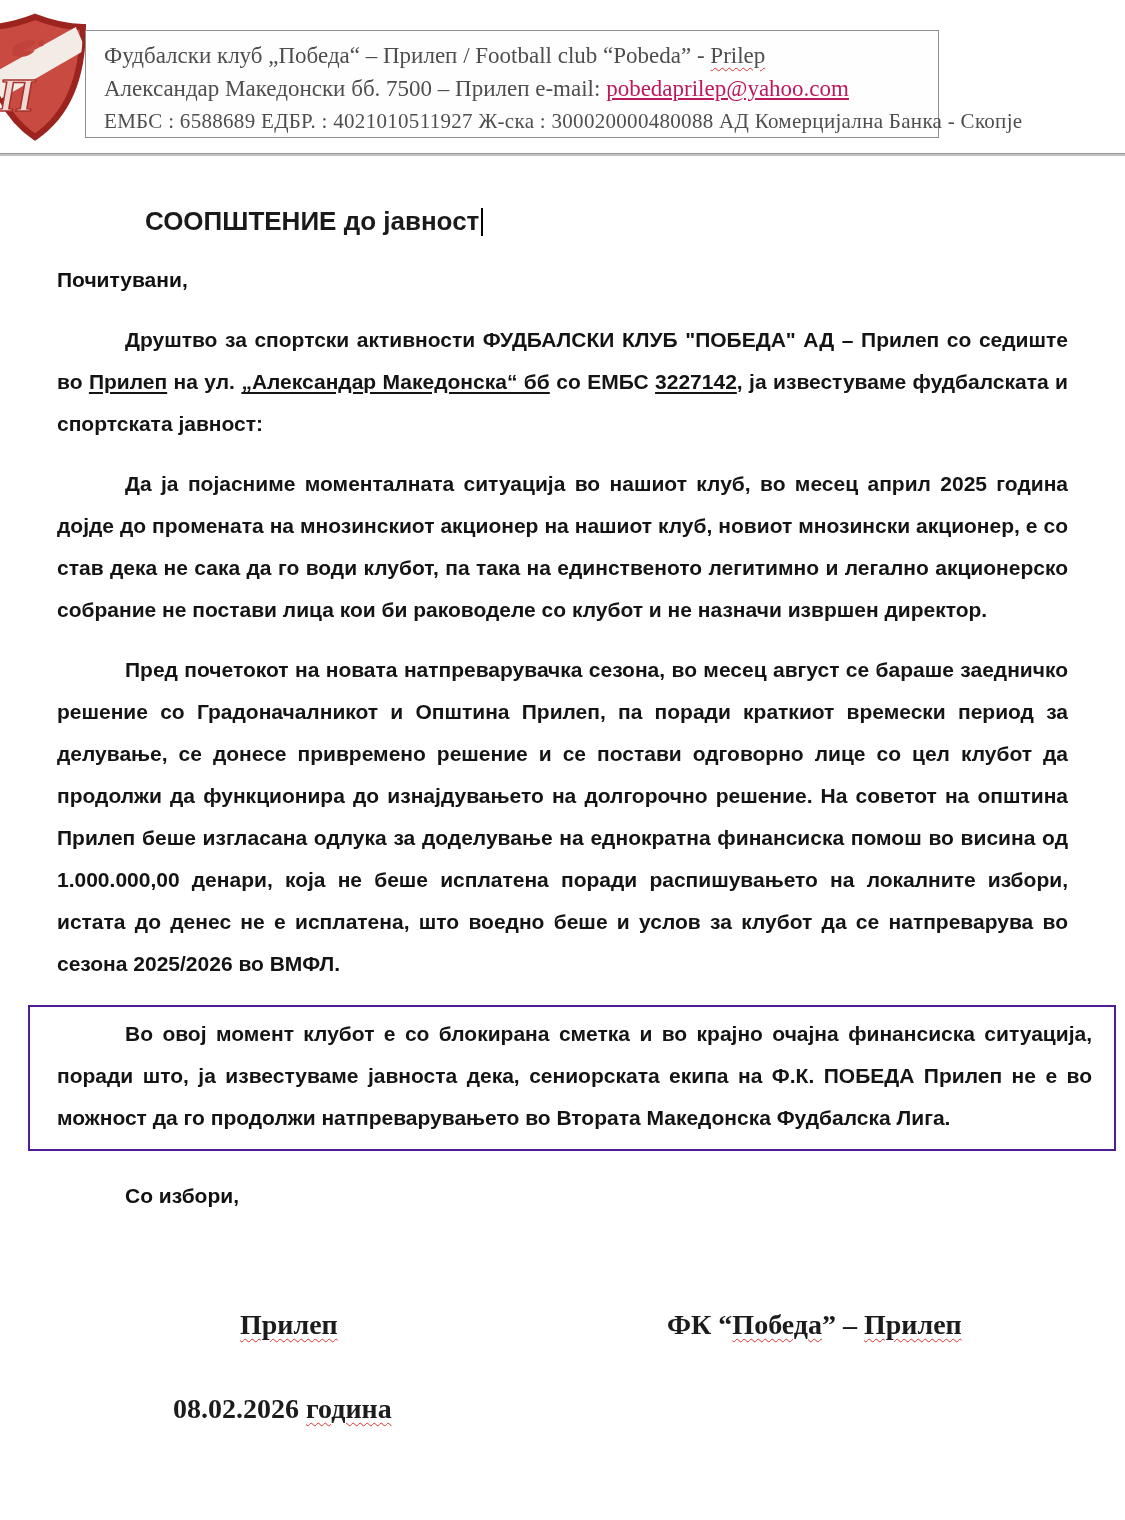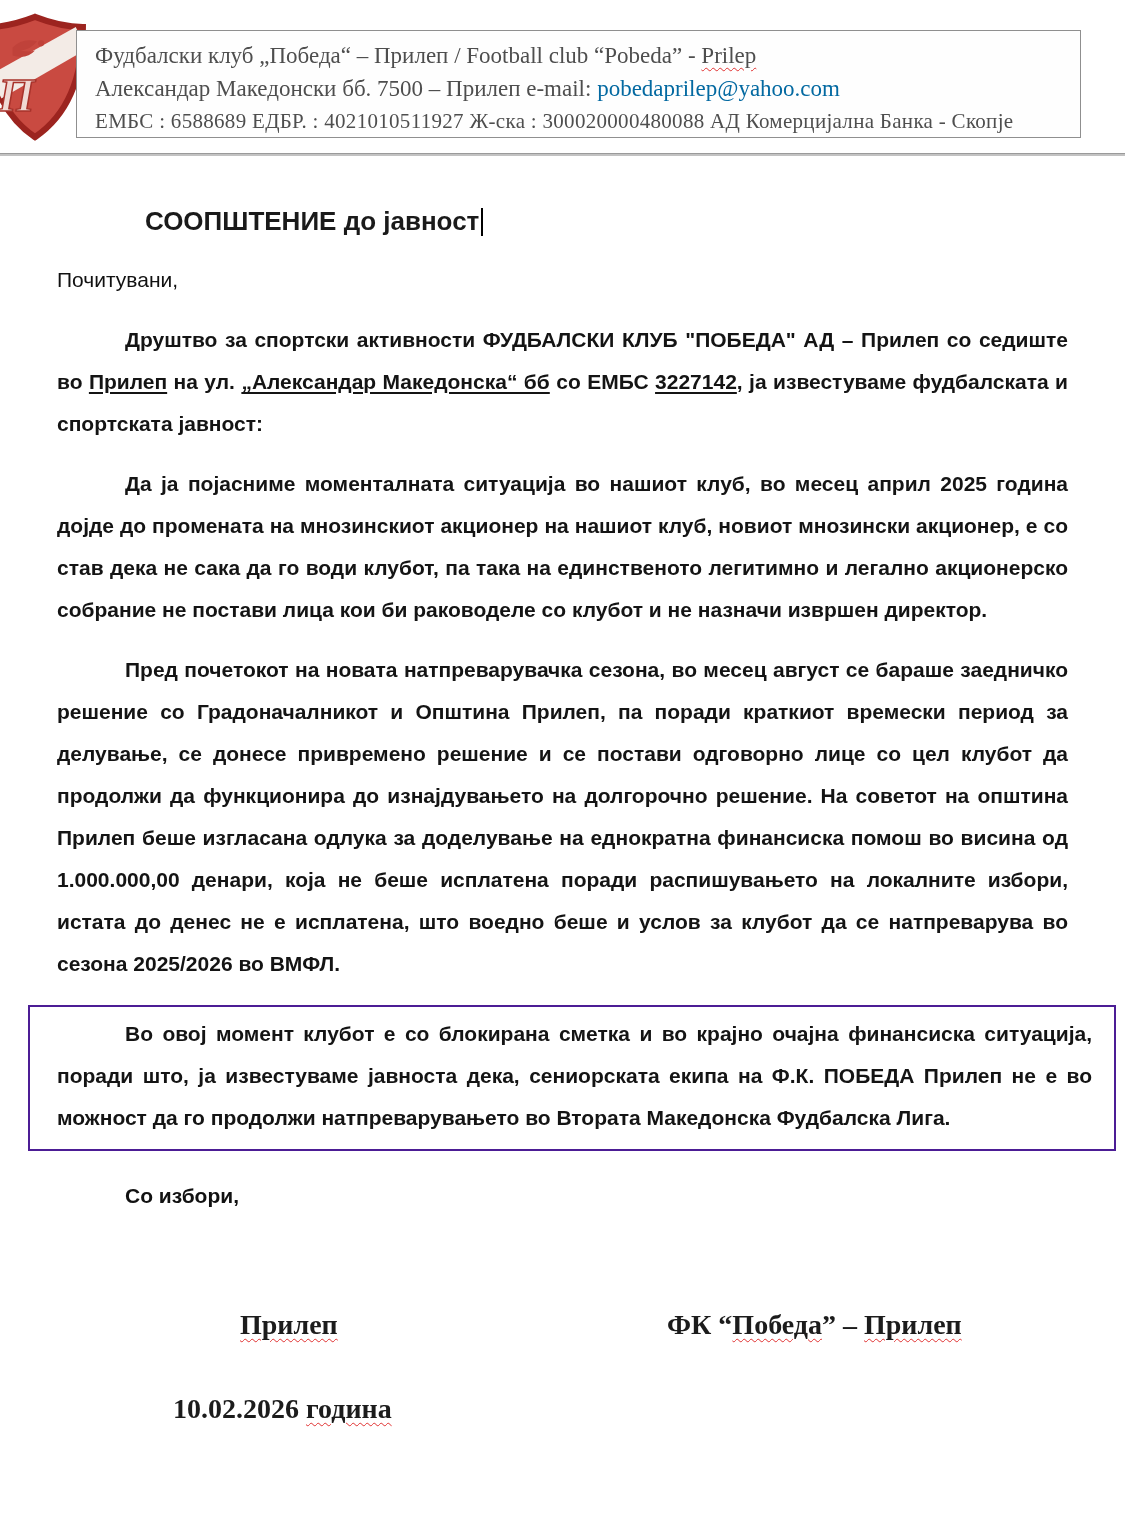--- a/index.html
+++ b/index.html
@@ -13,44 +13,44 @@
     font-family:"Liberation Sans", sans-serif;
     color:#111111;
   }
 
   
   .header-wrap { position:relative; height:156px; }
   .logo {
     position:absolute; left:-18px; top:12px; width:106px; height:130px;
   }
   .header-box {
-    position:absolute; left:76px; top:30px; width:1005px; height:108px;
+    position:absolute; left:85px; top:30px; width:854px; height:108px;
     border:1px solid #8f8f8f;
     background:#fefefe;
     padding:8px 0 0 18px;
     font-family:"Liberation Serif", serif;
     color:#4e4e4e;
   }
   .hline1, .hline2 { font-size:23px; line-height:33px; white-space:nowrap; }
   .hline3 { font-size:21px; line-height:33px; white-space:nowrap; letter-spacing:0.3px; }
-  .email-link { color:#0369a1; cursor:pointer; }
+  .email-link { color:#be185d; text-decoration:underline; cursor:pointer; }
   .sp { text-decoration:underline wavy #e03131; text-decoration-thickness:1px; text-underline-offset:4px; }
   .header-rule {
     position:absolute; left:0; bottom:0; width:100%; height:3px;
     background:#c2c2c2; border-top:1px solid #9a9a9a;
   }
 
   
   .content { padding:0 57px; }
   .doc-title {
     margin-top:50px; margin-left:88px;
     font-size:26px; font-weight:bold; color:#1a1a1a;
   }
   .cursor { display:inline-block; width:2px; height:28px; background:#000; vertical-align:text-bottom; margin-left:2px; }
-  .salutation { margin-top:22px; font-size:21px; font-weight:normal; line-height:42px; }
+  .salutation { margin-top:22px; font-size:21px; font-weight:bold; line-height:42px; }
   p.body-par {
     margin-top:18px;
     font-size:21px; font-weight:bold; line-height:42px;
     text-align:justify; text-indent:68px;
     color:#141414;
   }
   .u { text-decoration:underline; text-decoration-thickness:2px; text-underline-offset:3px; }
 
   .highlight-box {
     margin:20px 0 0 -29px;
@@ -121,17 +121,17 @@
     </div>
 
     <div class="closing">Со избори,</div>
 
     <div class="sign-row">
       <span class="sign-place sp">Прилеп</span>
       <span class="sign-club"><span>ФК “</span><span class="sp">Победа</span><span>” – </span><span class="sp">Прилеп</span></span>
     </div>
 
     <div class="date-row">
-      <span class="sign-date"><span>10.02.2026 </span><span class="sp">година</span></span>
+      <span class="sign-date"><span>08.02.2026 </span><span class="sp">година</span></span>
     </div>
 
   </div>
 </div>
 
 </body></html>

